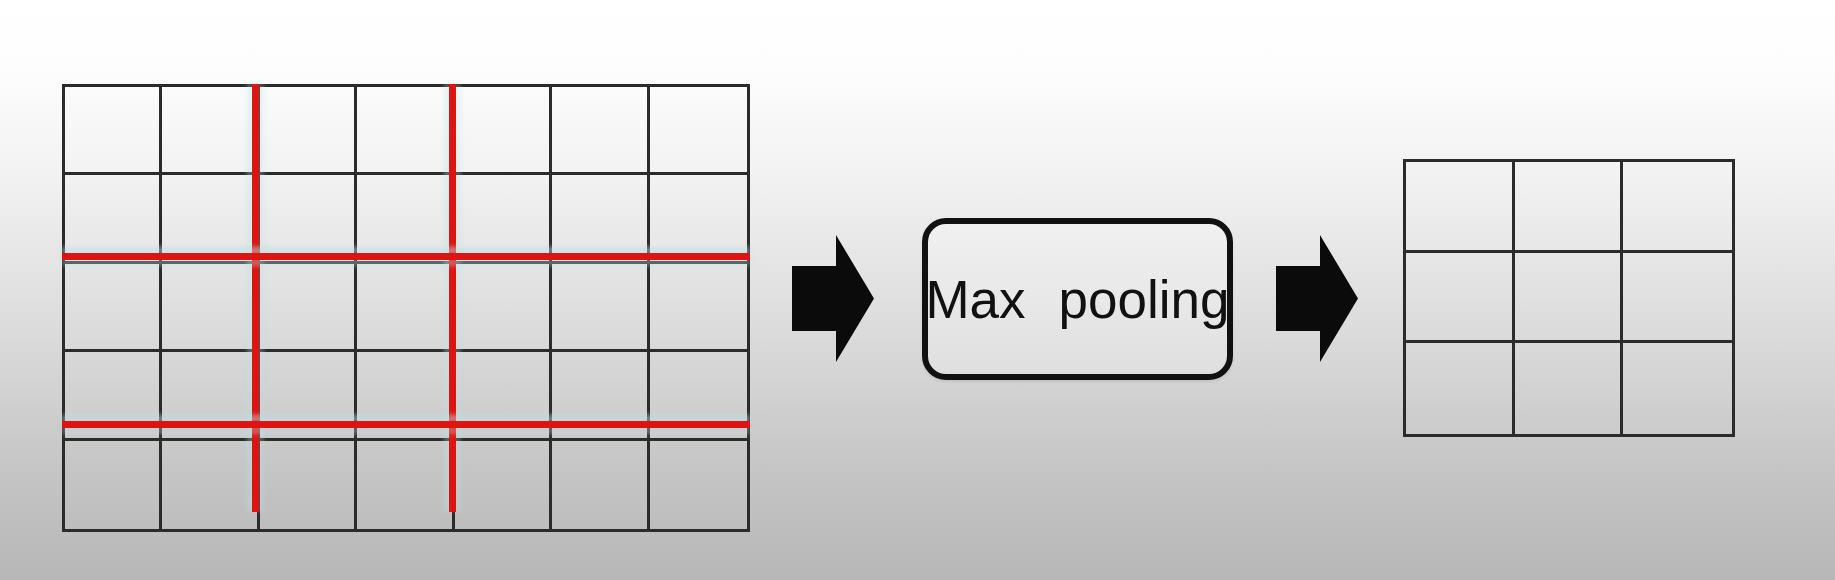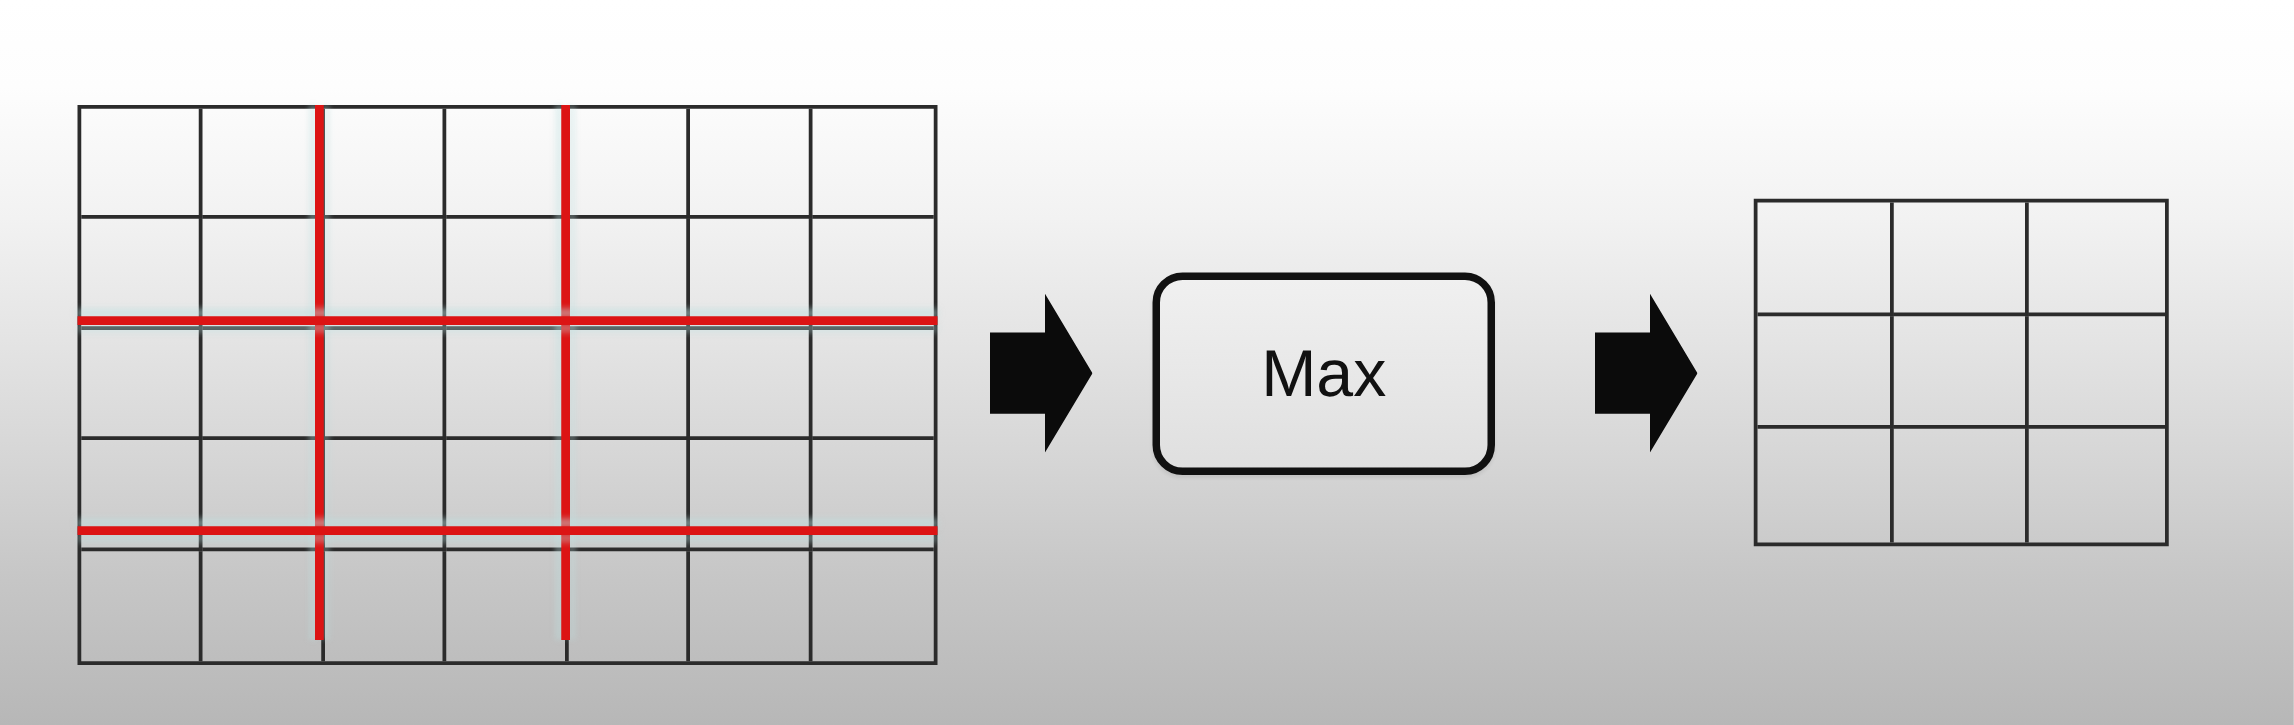--- a/index.html
+++ b/index.html
@@ -24,21 +24,21 @@
   #red-overlay{position:absolute;inset:0;pointer-events:none;}
   .red-line{position:absolute;background:var(--pooling-divider,#dc1414);}
   .red-line.h{box-shadow:0 -6px 5px rgba(190,224,224,0.55),0 6px 5px rgba(190,224,224,0.40);}
   .red-line.v{box-shadow:-5px 0 4px rgba(190,224,224,0.35),5px 0 4px rgba(190,224,224,0.28);}
 
   .arrow{position:absolute;width:82px;height:127px;color:var(--arrow,#0b0b0b);}
   #arrow-1{left:792px;top:235px;}
   #arrow-2{left:1276px;top:235px;}
 
   .op-box{
-    position:absolute;left:922px;top:218px;width:274px;height:162px;box-sizing:border-box;
+    position:absolute;left:922px;top:218px;width:311px;height:162px;box-sizing:border-box;
     border:6px solid var(--box-border,#111111);border-radius:24px;
     background:linear-gradient(180deg,#f0f0f0 0%,#e8e8e8 50%,#dfdfdf 100%);
     display:flex;flex-direction:row;align-items:center;justify-content:center;
     box-shadow:0 2px 3px rgba(0,0,0,0.08);
     gap:33px;
   }
   .op-box .line{font-size:53px;line-height:67px;color:var(--text,#111111);white-space:nowrap;}
 </style>
 </head>
 <body>
@@ -89,20 +89,21 @@
       <div class="red-line h" style="left: 62px; top: 253.2px; width: 688px; height: 7px;"></div>
       <div class="red-line h" style="left: 62px; top: 421.4px; width: 688px; height: 7px;"></div>
     </div>
 
   <svg id="arrow-1" class="arrow" viewBox="0 0 82 127">
     <polygon points="0,31 44,31 44,0 82,63.5 44,127 44,96 0,96" fill="currentColor"></polygon>
   </svg>
 
   <div class="op-box">
     <div class="line">Max</div>
+    <div class="line">pooling</div>
   </div>
 
   <svg id="arrow-2" class="arrow" viewBox="0 0 82 127">
     <polygon points="0,31 44,31 44,0 82,63.5 44,127 44,96 0,96" fill="currentColor"></polygon>
   </svg>
 
   <div id="output-grid" class="grid" style="grid-template-columns: repeat(3, 1fr); grid-template-rows: repeat(3, 1fr);">
       <div class="cell"></div>
       <div class="cell"></div>
       <div class="cell last-col"></div>

